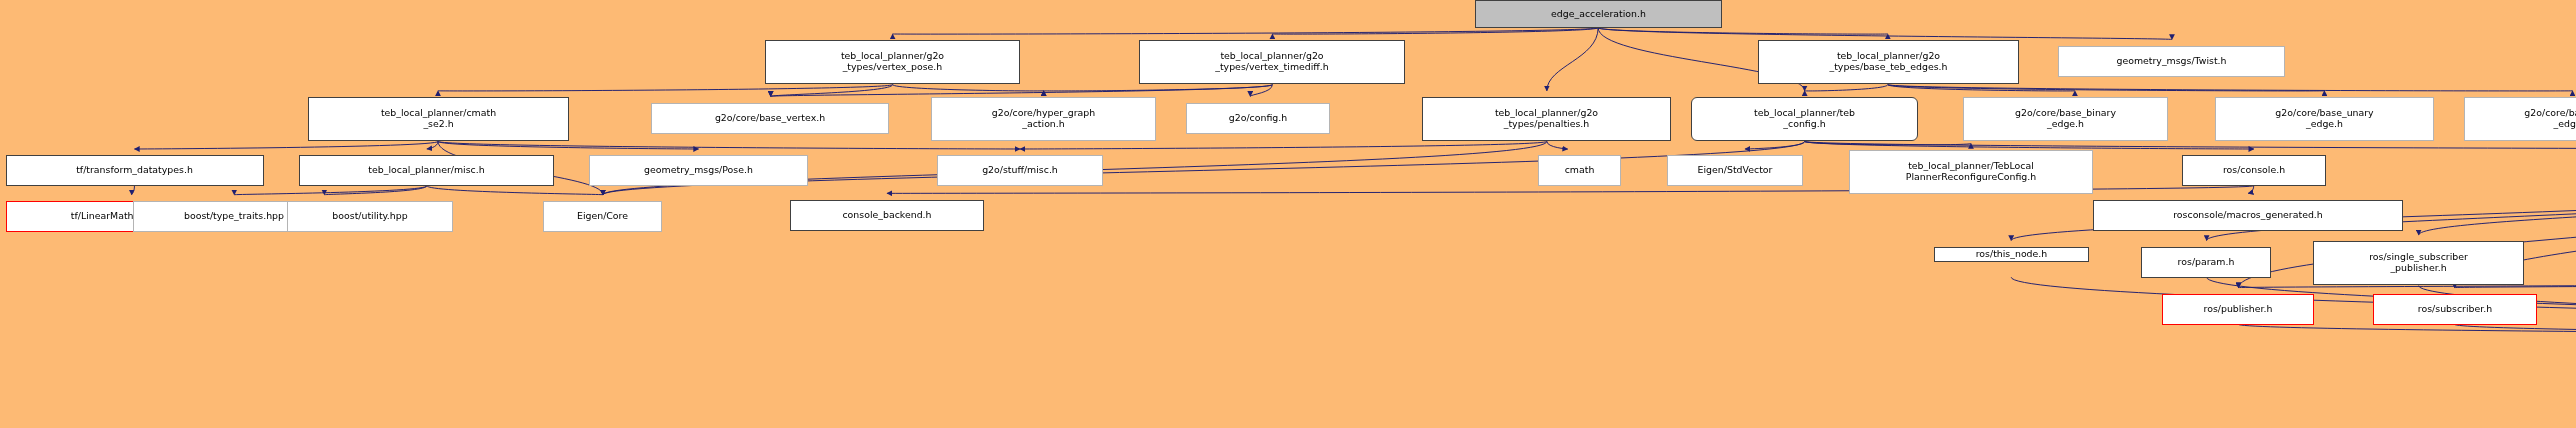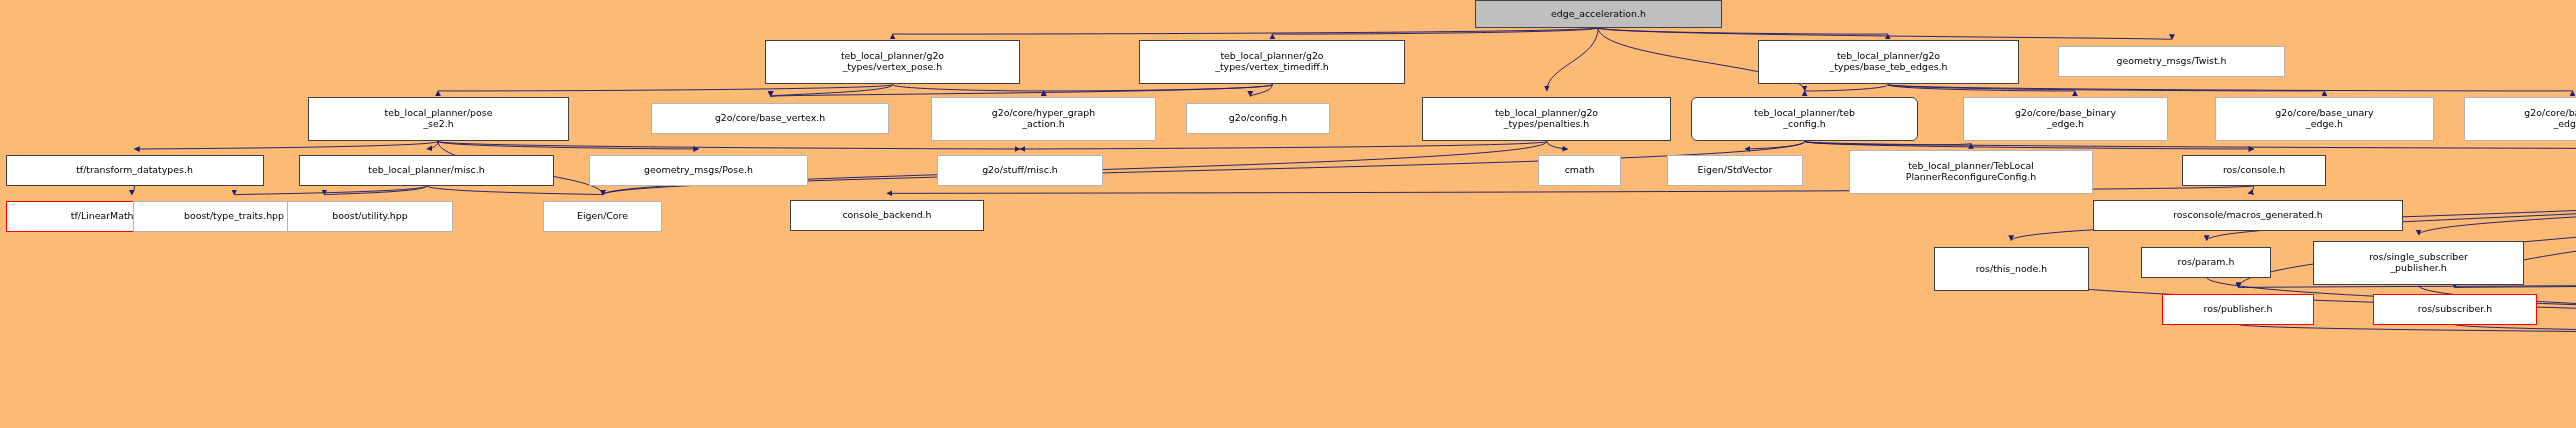--- a/index.html
+++ b/index.html
@@ -112,21 +112,21 @@
   </svg>
   <div id="node-layer">
       <div class="node root" style="left: 1475px; top: 0px; width: 247px; height: 28px;">edge_acceleration.h</div>
       <div class="node dark" style="left: 765px; top: 40px; width: 255px; height: 44px;">teb_local_planner/g2o
 _types/vertex_pose.h</div>
       <div class="node dark" style="left: 1139px; top: 40px; width: 266px; height: 44px;">teb_local_planner/g2o
 _types/vertex_timediff.h</div>
       <div class="node dark" style="left: 1758px; top: 40px; width: 261px; height: 44px;">teb_local_planner/g2o
 _types/base_teb_edges.h</div>
       <div class="node light" style="left: 2058px; top: 46px; width: 227px; height: 30.5px;">geometry_msgs/Twist.h</div>
-      <div class="node dark" style="left: 308px; top: 97px; width: 261px; height: 44px;">teb_local_planner/pose
+      <div class="node dark" style="left: 308px; top: 97px; width: 261px; height: 44px;">teb_local_planner/cmath
 _se2.h</div>
       <div class="node light" style="left: 651px; top: 103px; width: 238px; height: 30.5px;">g2o/core/base_vertex.h</div>
       <div class="node light" style="left: 931px; top: 97px; width: 225px; height: 44px;">g2o/core/hyper_graph
 _action.h</div>
       <div class="node light" style="left: 1186px; top: 103px; width: 144px; height: 30.5px;">g2o/config.h</div>
       <div class="node dark" style="left: 1422px; top: 97px; width: 249px; height: 44px;">teb_local_planner/g2o
 _types/penalties.h</div>
       <div class="node dark" style="left: 1691px; top: 97px; width: 227px; height: 44px; border-radius: 6px;">teb_local_planner/teb
 _config.h</div>
       <div class="node light" style="left: 1963px; top: 97px; width: 205px; height: 44px;">g2o/core/base_binary
@@ -143,21 +143,21 @@
       <div class="node light" style="left: 1667px; top: 155px; width: 136px; height: 30.5px;">Eigen/StdVector</div>
       <div class="node light" style="left: 1849px; top: 150px; width: 244px; height: 44px;">teb_local_planner/TebLocal
 PlannerReconfigureConfig.h</div>
       <div class="node dark" style="left: 2182px; top: 155px; width: 144px; height: 30.5px;">ros/console.h</div>
       <div class="node red" style="left: 5.5px; top: 201px; width: 252px; height: 30.5px;">tf/LinearMath/Transform.h</div>
       <div class="node light" style="left: 133px; top: 201px; width: 202px; height: 30.5px;">boost/type_traits.hpp</div>
       <div class="node light" style="left: 241px; top: 201px; width: 166px; height: 30.5px; margin-left: 46px;">boost/utility.hpp</div>
       <div class="node light" style="left: 543px; top: 201px; width: 119px; height: 30.5px;">Eigen/Core</div>
       <div class="node dark" style="left: 790px; top: 200px; width: 194px; height: 30.5px;">console_backend.h</div>
       <div class="node dark" style="left: 2093px; top: 200px; width: 310px; height: 30.5px;">rosconsole/macros_generated.h</div>
-      <div class="node dark" style="left: 1934px; top: 247px; width: 155px; height: 44px;">ros/this_node.h</div>
+      <div class="node dark" style="left: 1934px; top: 247px; width: 155px; height: 15px;">ros/this_node.h</div>
       <div class="node dark" style="left: 2141px; top: 247px; width: 130px; height: 30.5px;">ros/param.h</div>
       <div class="node dark" style="left: 2313px; top: 241px; width: 211px; height: 44px;">ros/single_subscriber
 _publisher.h</div>
       <div class="node red" style="left: 2162px; top: 294px; width: 152px; height: 30.5px;">ros/publisher.h</div>
       <div class="node red" style="left: 2373px; top: 294px; width: 164px; height: 30.5px;">ros/subscriber.h</div>
     </div>
 </div>
 
 
 </body></html>

